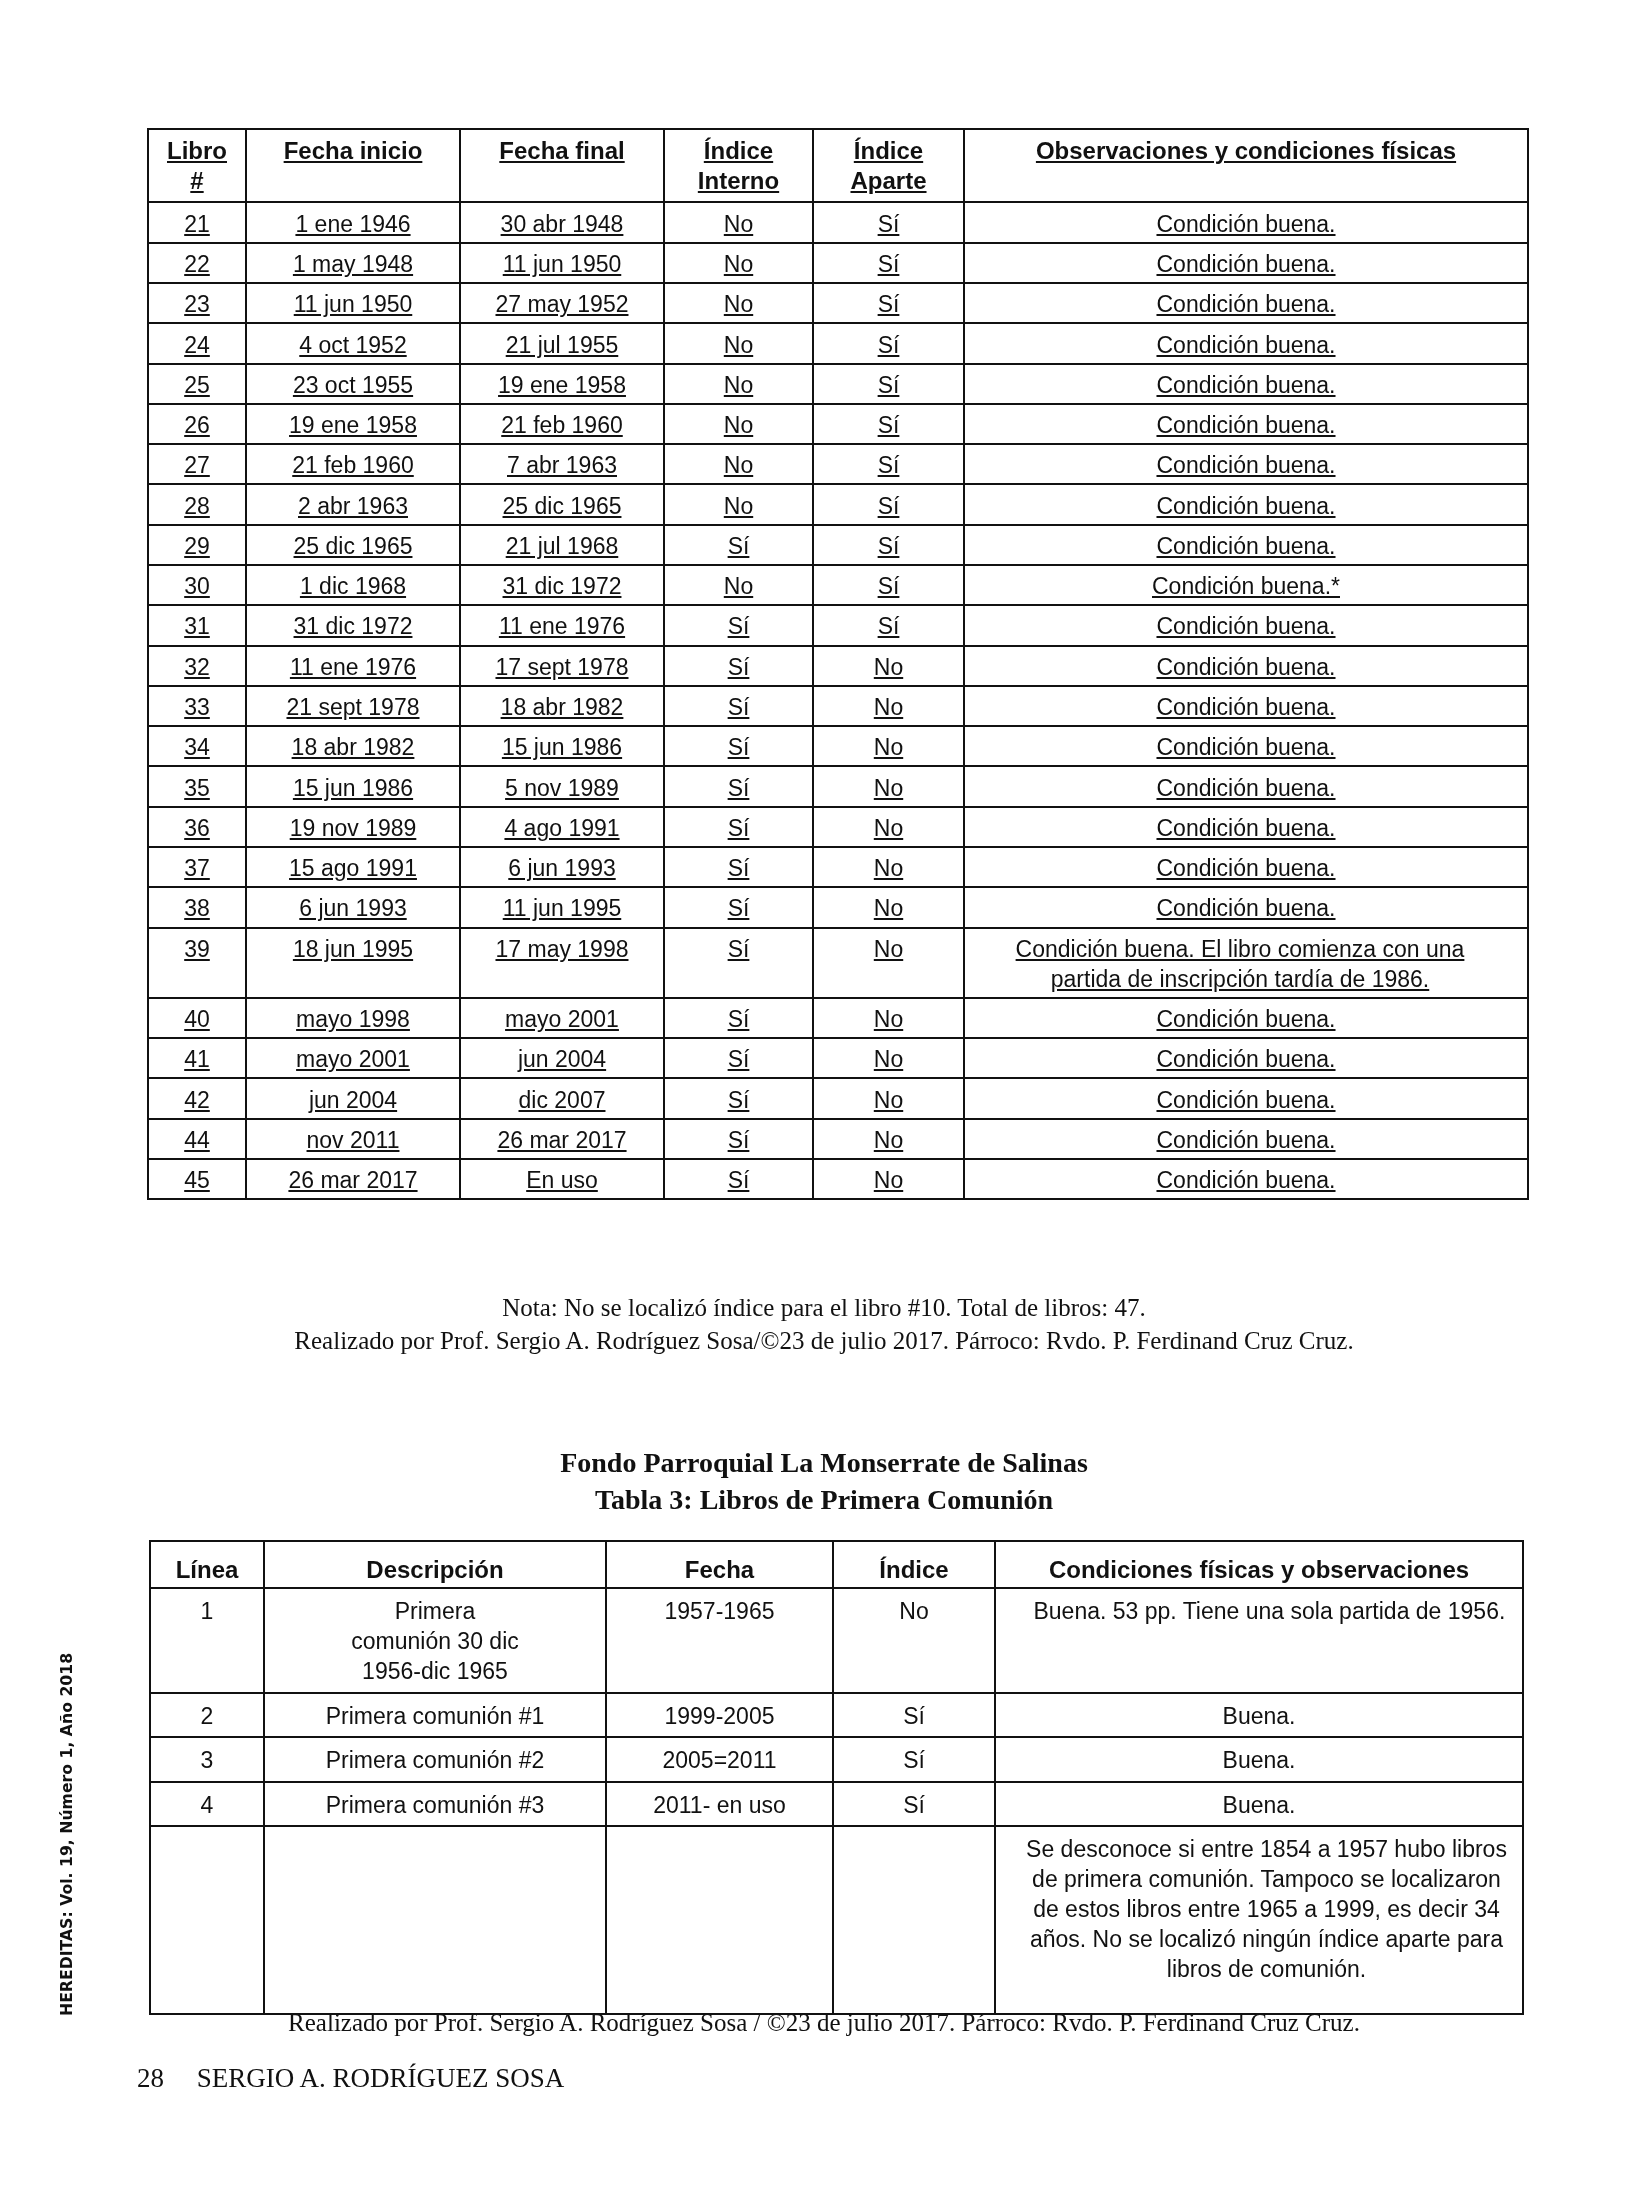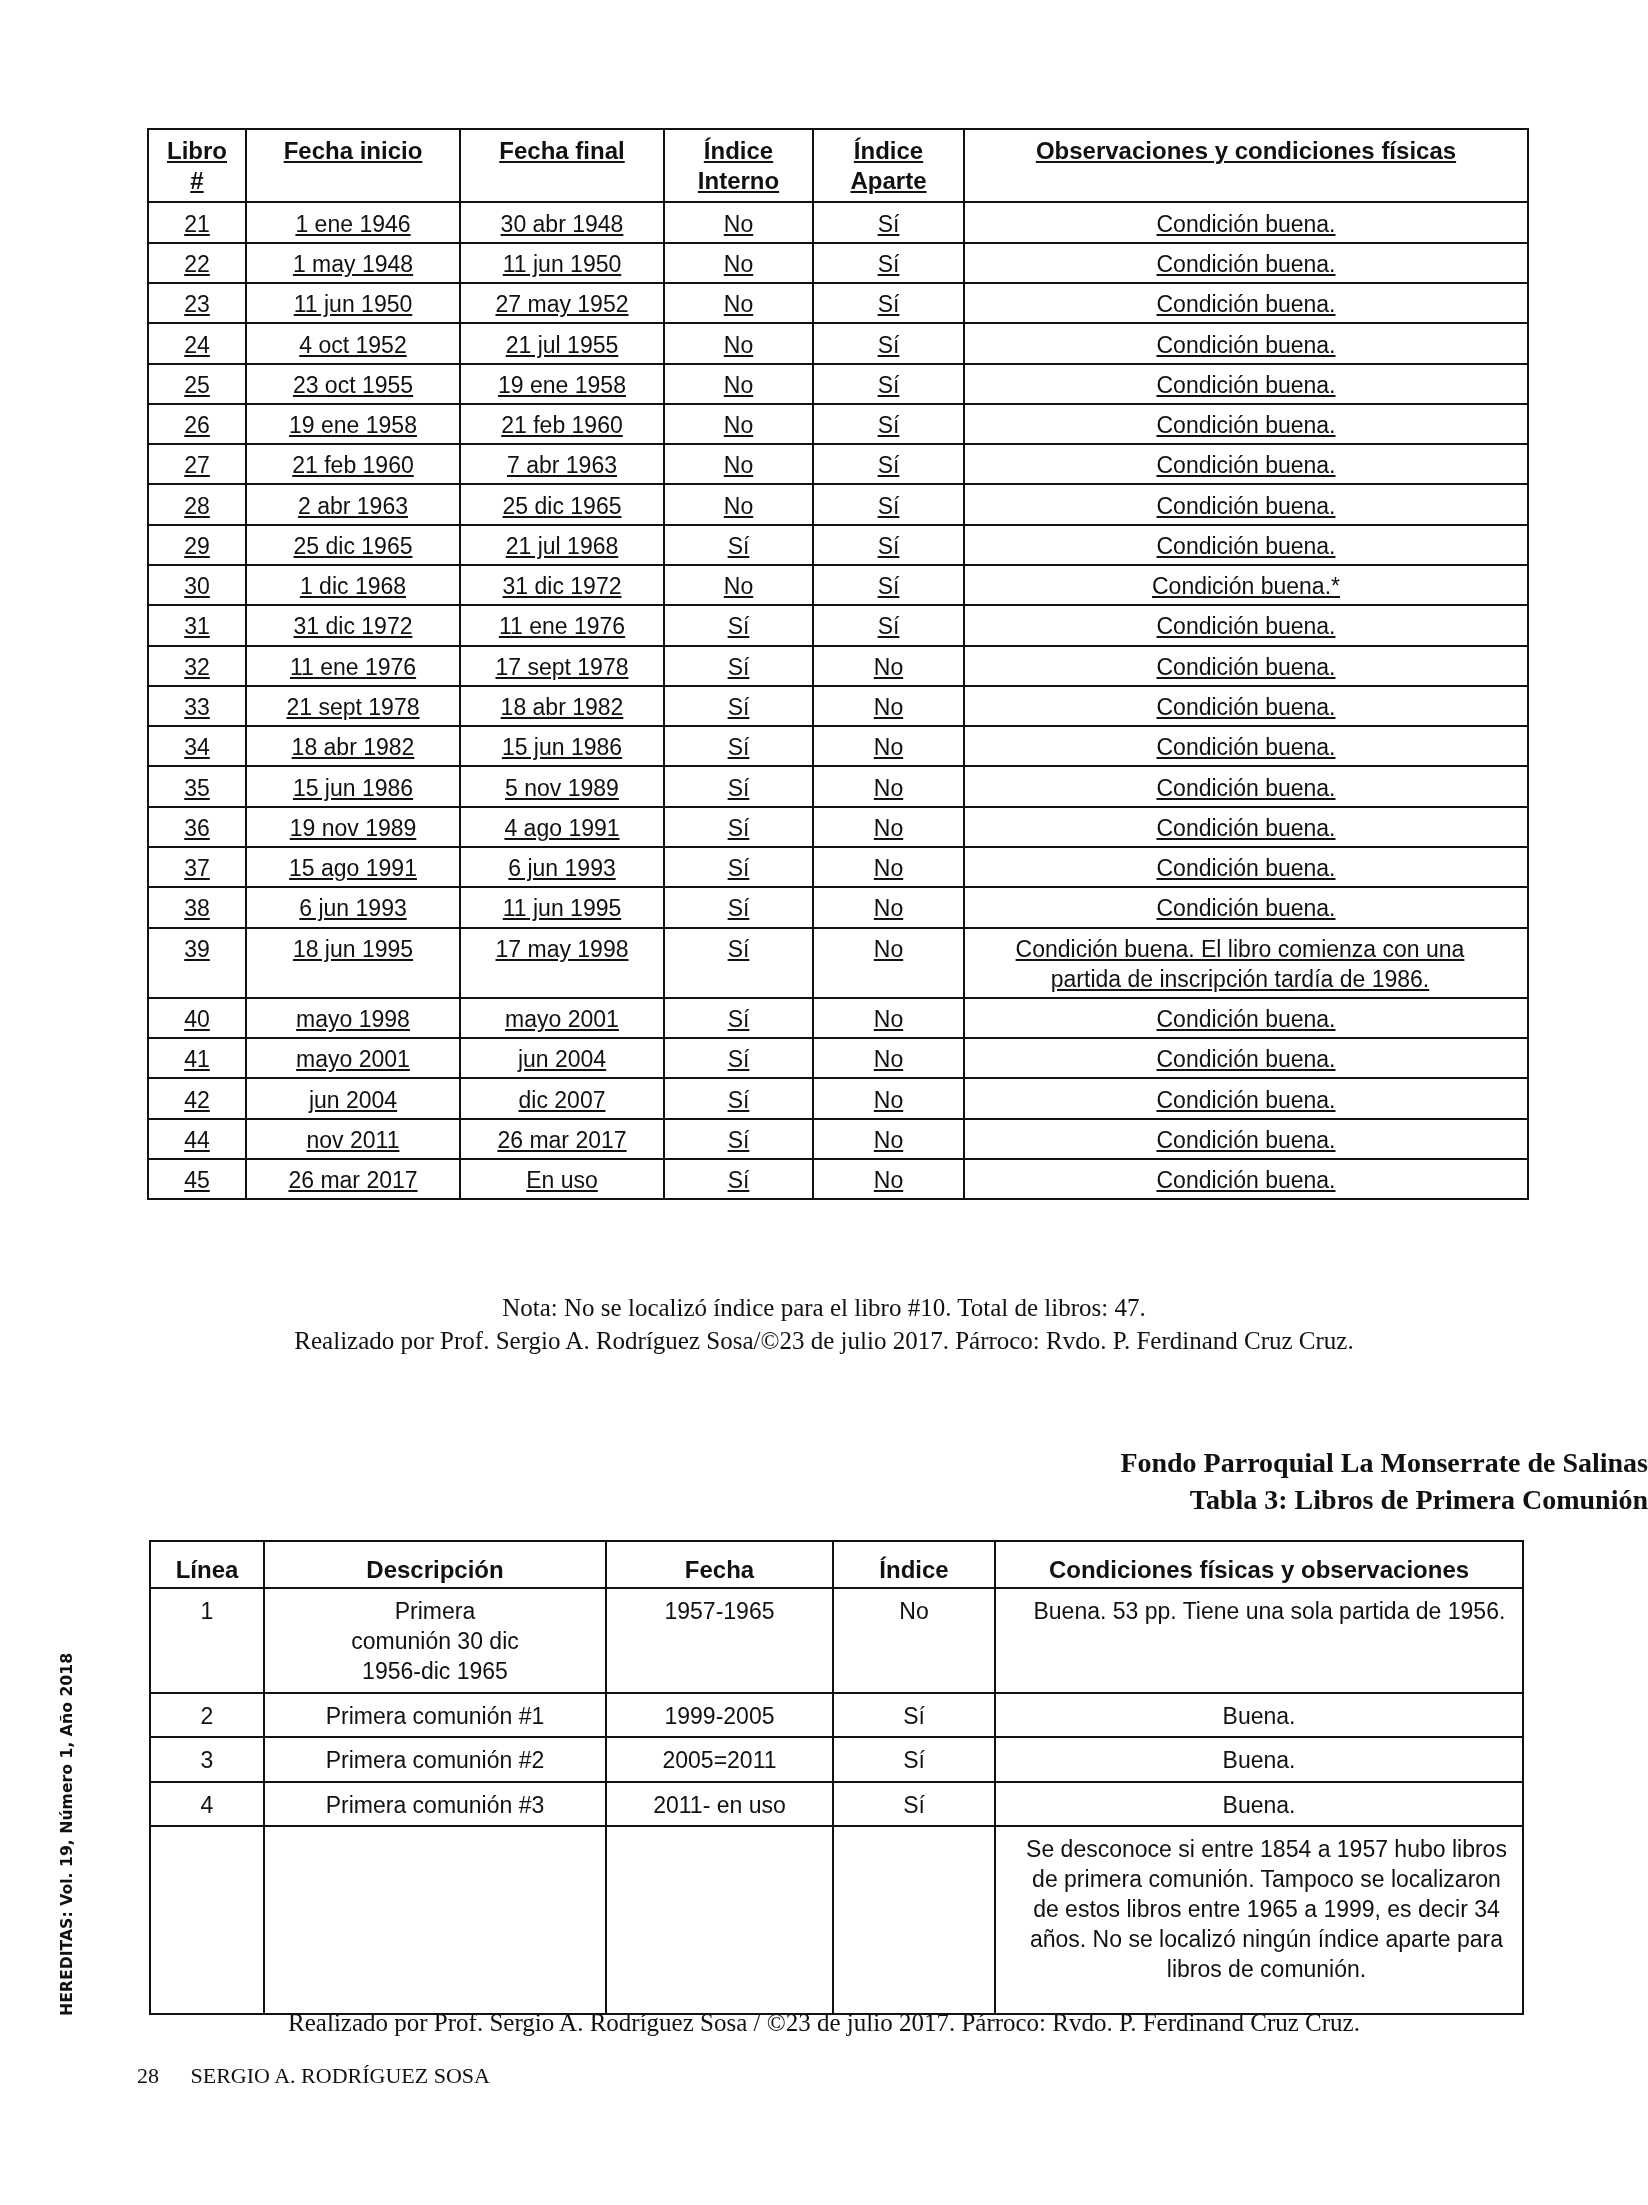--- a/index.html
+++ b/index.html
@@ -18,30 +18,30 @@
   #t2 td { height: 29px; padding-top: 5.2px; padding-bottom: 3.1px; }
   #t2 th { height: 56px; }
   #t3 { left: 149px; top: 1540px; width: 1375px; }
   #t3 th { height: 25px; padding-top: 13px; padding-bottom: 2.1px; }
   #t3 td { padding-top: 7.3px; padding-bottom: 5.2px; }
   .note {
     position: absolute; left: 0; width: 1648px; text-align: center;
     font-family: "Liberation Serif", "DejaVu Serif", serif; font-size: 25px; line-height: 32px;
   }
   .title {
-    position: absolute; left: 0; width: 1648px; text-align: right;
+    position: absolute; left: 0; width: 1648px; text-align: center;
     font-family: "Liberation Serif", "DejaVu Serif", serif; font-weight: bold; font-size: 28px; line-height: 38px;
   }
   .side {
     position: absolute; left: 57px; top: 2016px; transform: rotate(-90deg); transform-origin: left top;
     font-family: "DejaVu Sans", sans-serif; font-weight: bold; font-size: 15.7px; white-space: nowrap;
   }
   .footer {
     position: absolute; left: 137px; top: 2063px;
-    font-family: "Liberation Serif", "DejaVu Serif", serif; font-size: 22px;
+    font-family: "Liberation Serif", "DejaVu Serif", serif; font-size: 27px;
   }
   .footer .pg { margin-right: 26px; }
 </style>
 </head>
 <body>
 
 <table id="t2">
   <colgroup>
     <col style="width:98px">
       <col style="width:214px">

